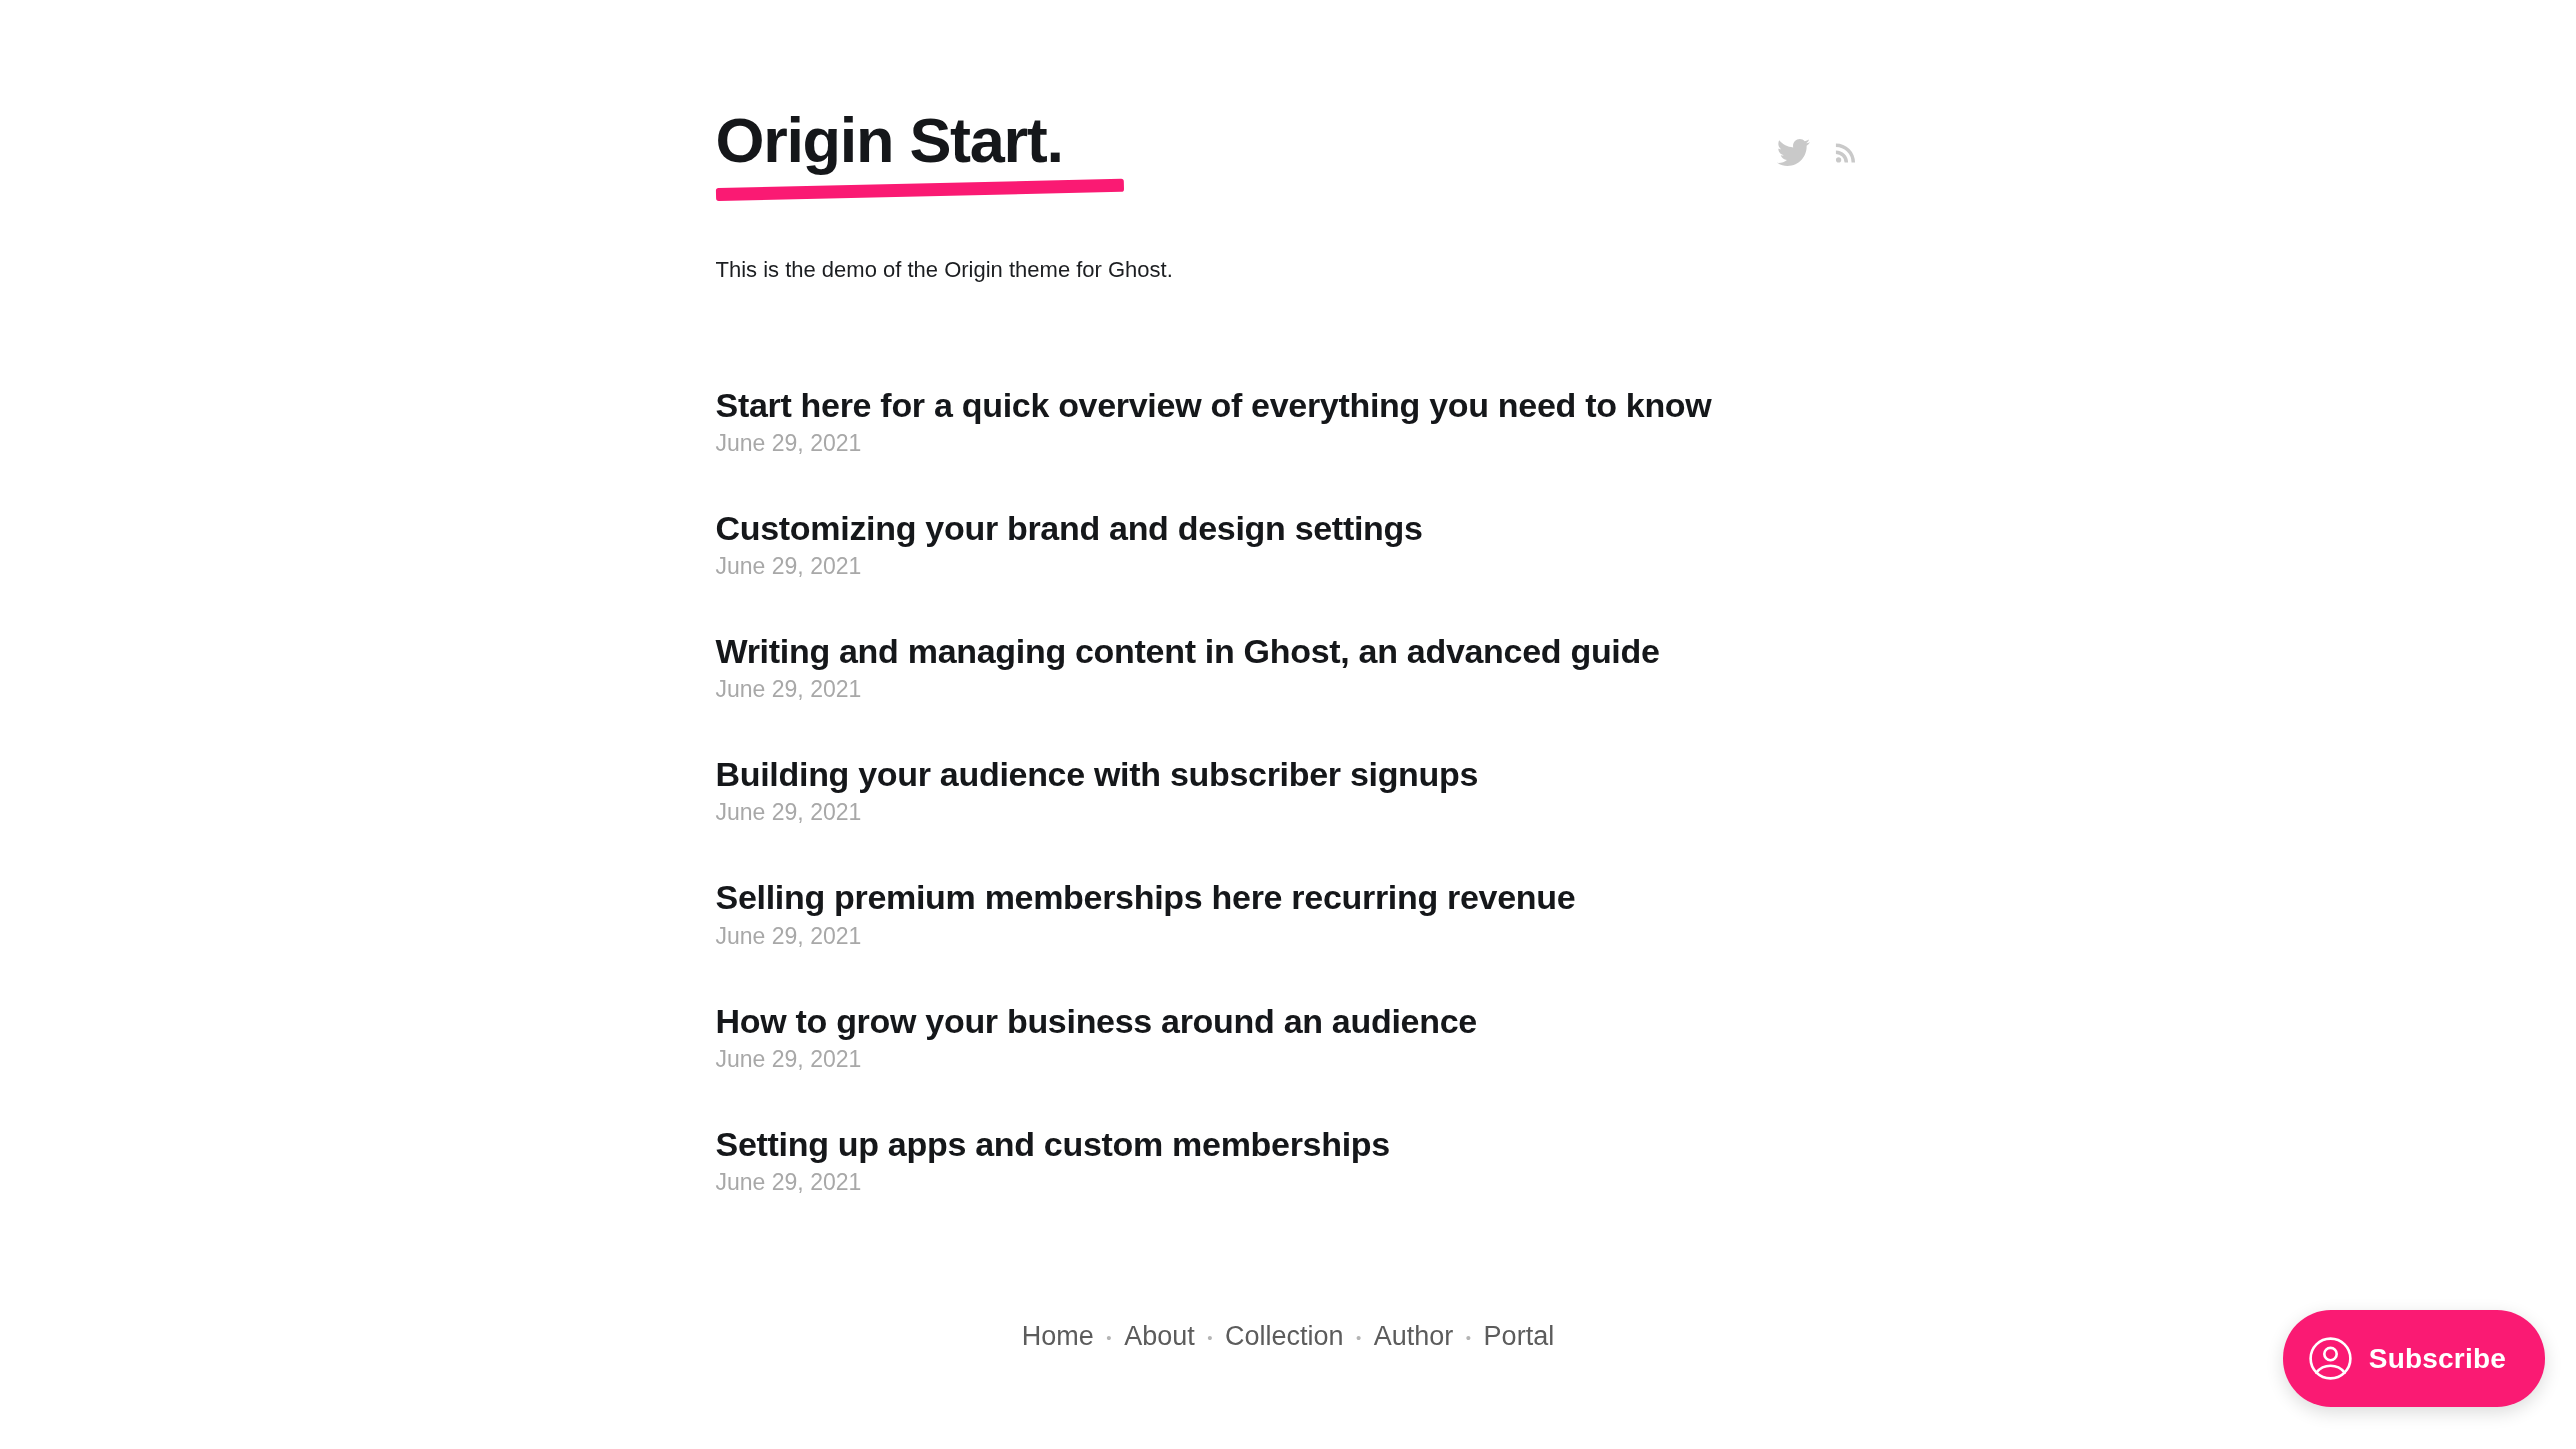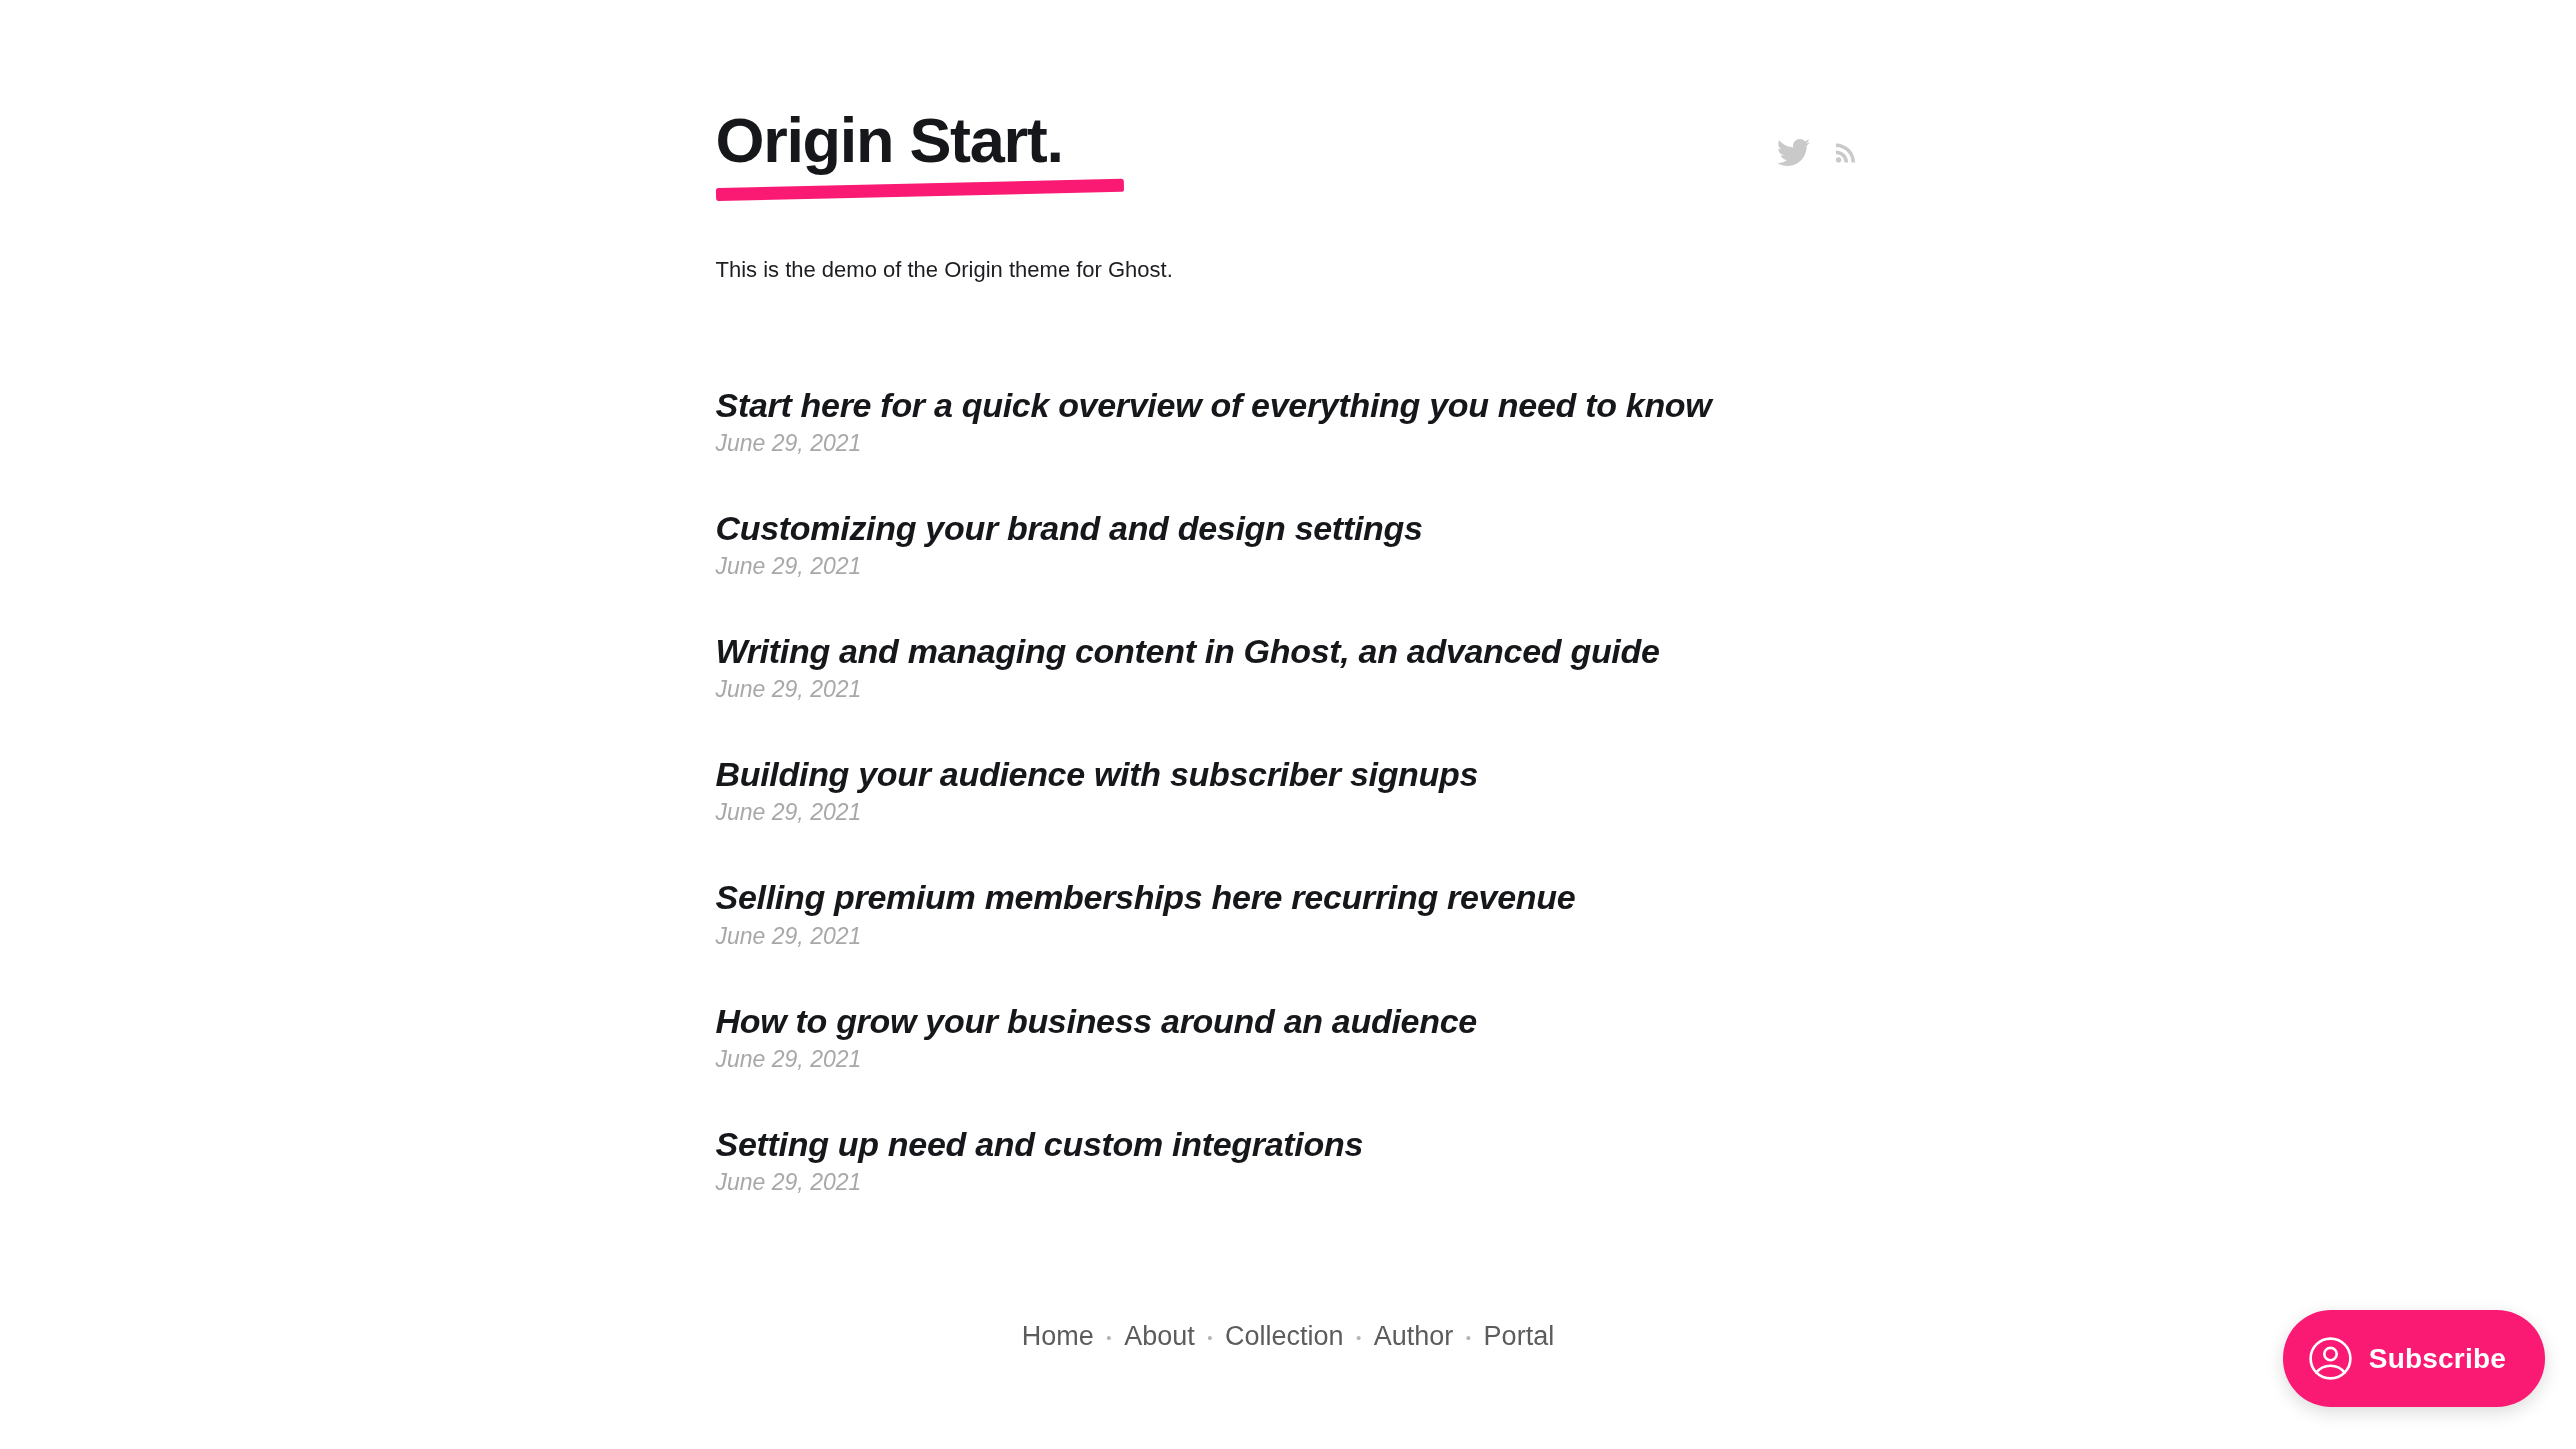--- a/index.html
+++ b/index.html
@@ -47,21 +47,20 @@
     text-decoration: none;
   }
   .tagline {
     margin-top: 55px;
     font-size: 22px;
     color: #1c1e21;
     line-height: 1.4;
   }
   .post-list {
     margin-top: 100px;
-    font-style: italic;
   }
   .post-item {
     margin-bottom: 52px;
     cursor: pointer;
   }
   .post-title {
     font-size: 34px;
     font-weight: 700;
     color: #15171a;
     line-height: 1.15;
@@ -163,21 +162,21 @@
       </article>
       <article class="post-item">
         <h2 class="post-title">Selling premium memberships here recurring revenue</h2>
         <time class="post-date">June 29, 2021</time>
       </article>
       <article class="post-item">
         <h2 class="post-title">How to grow your business around an audience</h2>
         <time class="post-date">June 29, 2021</time>
       </article>
       <article class="post-item">
-        <h2 class="post-title">Setting up need and custom integrations</h2>
+        <h2 class="post-title">Setting up apps and custom memberships</h2>
         <time class="post-date">June 29, 2021</time>
       </article>
     </section>
 
   <nav class="footer-nav"><a>Home</a><span class="nav-separator">•</span><a>About</a><span class="nav-separator">•</span><a>Collection</a><span class="nav-separator">•</span><a>Author</a><span class="nav-separator">•</span><a>Portal</a></nav>
 
 </div>
 
 <button class="subscribe-button" style="background: rgb(250, 26, 115);">
   <span style="display:inline-flex;">

